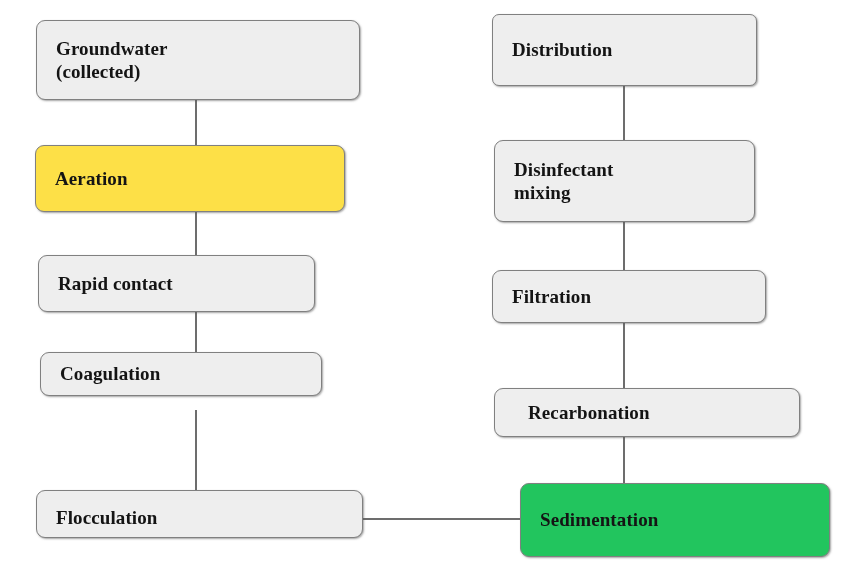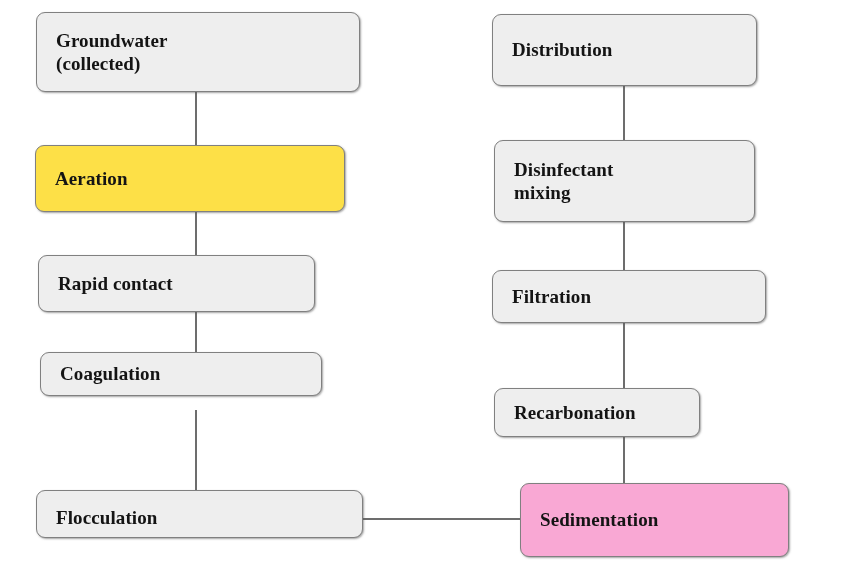--- a/index.html
+++ b/index.html
@@ -51,45 +51,45 @@
 <div id="canvas" style="background: rgb(255, 255, 255);">
     <div class="connector vertical" style="left: 195px; top: 92px; height: 53px; background: rgb(109, 109, 109);"></div>
     <div class="connector vertical" style="left: 195px; top: 212px; height: 43px; background: rgb(109, 109, 109);"></div>
     <div class="connector vertical" style="left: 195px; top: 312px; height: 40px; background: rgb(109, 109, 109);"></div>
     <div class="connector vertical" style="left: 195px; top: 410px; height: 80px; background: rgb(109, 109, 109);"></div>
     <div class="connector horizontal" style="left: 363px; top: 518px; width: 158px; background: rgb(109, 109, 109);"></div>
     <div class="connector vertical" style="left: 623px; top: 437px; height: 46px; background: rgb(109, 109, 109);"></div>
     <div class="connector vertical" style="left: 623px; top: 323px; height: 65px; background: rgb(109, 109, 109);"></div>
     <div class="connector vertical" style="left: 623px; top: 222px; height: 48px; background: rgb(109, 109, 109);"></div>
     <div class="connector vertical" style="left: 623px; top: 86px; height: 54px; background: rgb(109, 109, 109);"></div>
-    <div class="node" style="left: 36px; top: 12px; width: 324px; height: 80px; background: rgb(238, 238, 238); border-color: rgb(128, 128, 128);">
+    <div class="node" style="left: 36px; top: 20px; width: 324px; height: 80px; background: rgb(238, 238, 238); border-color: rgb(128, 128, 128);">
       <div class="node-label" style="color: rgb(20, 20, 20);">Groundwater
 (collected)</div>
     </div>
     <div class="node" style="left: 35px; top: 145px; width: 310px; height: 67px; background: #fde047; border-color: rgb(128, 128, 128);">
       <div class="node-label" style="color: rgb(20, 20, 20);">Aeration</div>
     </div>
     <div class="node" style="left: 38px; top: 255px; width: 277px; height: 57px; background: rgb(238, 238, 238); border-color: rgb(128, 128, 128);">
       <div class="node-label" style="color: rgb(20, 20, 20);">Rapid contact</div>
     </div>
     <div class="node" style="left: 40px; top: 352px; width: 282px; height: 44px; background: rgb(238, 238, 238); border-color: rgb(128, 128, 128);">
       <div class="node-label" style="color: rgb(20, 20, 20);">Coagulation</div>
     </div>
     <div class="node" style="left: 36px; top: 490px; width: 327px; height: 48px; background: rgb(238, 238, 238); border-color: rgb(128, 128, 128);">
       <div class="node-label" style="color: rgb(20, 20, 20); margin-top: 8px;">Flocculation</div>
     </div>
-    <div class="node" style="left: 520px; top: 483px; width: 269px; height: 74px; background: #f9a8d4; border-color: rgb(128, 128, 128);">
+    <div class="node" style="left: 520px; top: 483px; width: 310px; height: 74px; background: #22c55e; border-color: rgb(128, 128, 128);">
       <div class="node-label" style="color: rgb(20, 20, 20);">Sedimentation</div>
     </div>
-    <div class="node" style="left: 494px; top: 388px; width: 206px; height: 49px; background: rgb(238, 238, 238); border-color: rgb(128, 128, 128);">
+    <div class="node" style="left: 494px; top: 388px; width: 306px; height: 49px; background: rgb(238, 238, 238); border-color: rgb(128, 128, 128); padding-left: 14px;">
       <div class="node-label" style="color: rgb(20, 20, 20);">Recarbonation</div>
     </div>
     <div class="node" style="left: 492px; top: 270px; width: 274px; height: 53px; background: rgb(238, 238, 238); border-color: rgb(128, 128, 128);">
       <div class="node-label" style="color: rgb(20, 20, 20);">Filtration</div>
     </div>
     <div class="node" style="left: 494px; top: 140px; width: 261px; height: 82px; background: rgb(238, 238, 238); border-color: rgb(128, 128, 128);">
       <div class="node-label" style="color: rgb(20, 20, 20);">Disinfectant
 mixing</div>
     </div>
-    <div class="node" style="left: 492px; top: 14px; width: 265px; height: 72px; background: rgb(238, 238, 238); border-color: rgb(128, 128, 128);">
+    <div class="node" style="left: 492px; top: 14px; width: 265px; height: 72px; background: rgb(238, 238, 238); border-color: rgb(128, 128, 128); border-radius: 7px;">
       <div class="node-label" style="color: rgb(20, 20, 20);">Distribution</div>
     </div>
   </div>
 
 </body></html>

